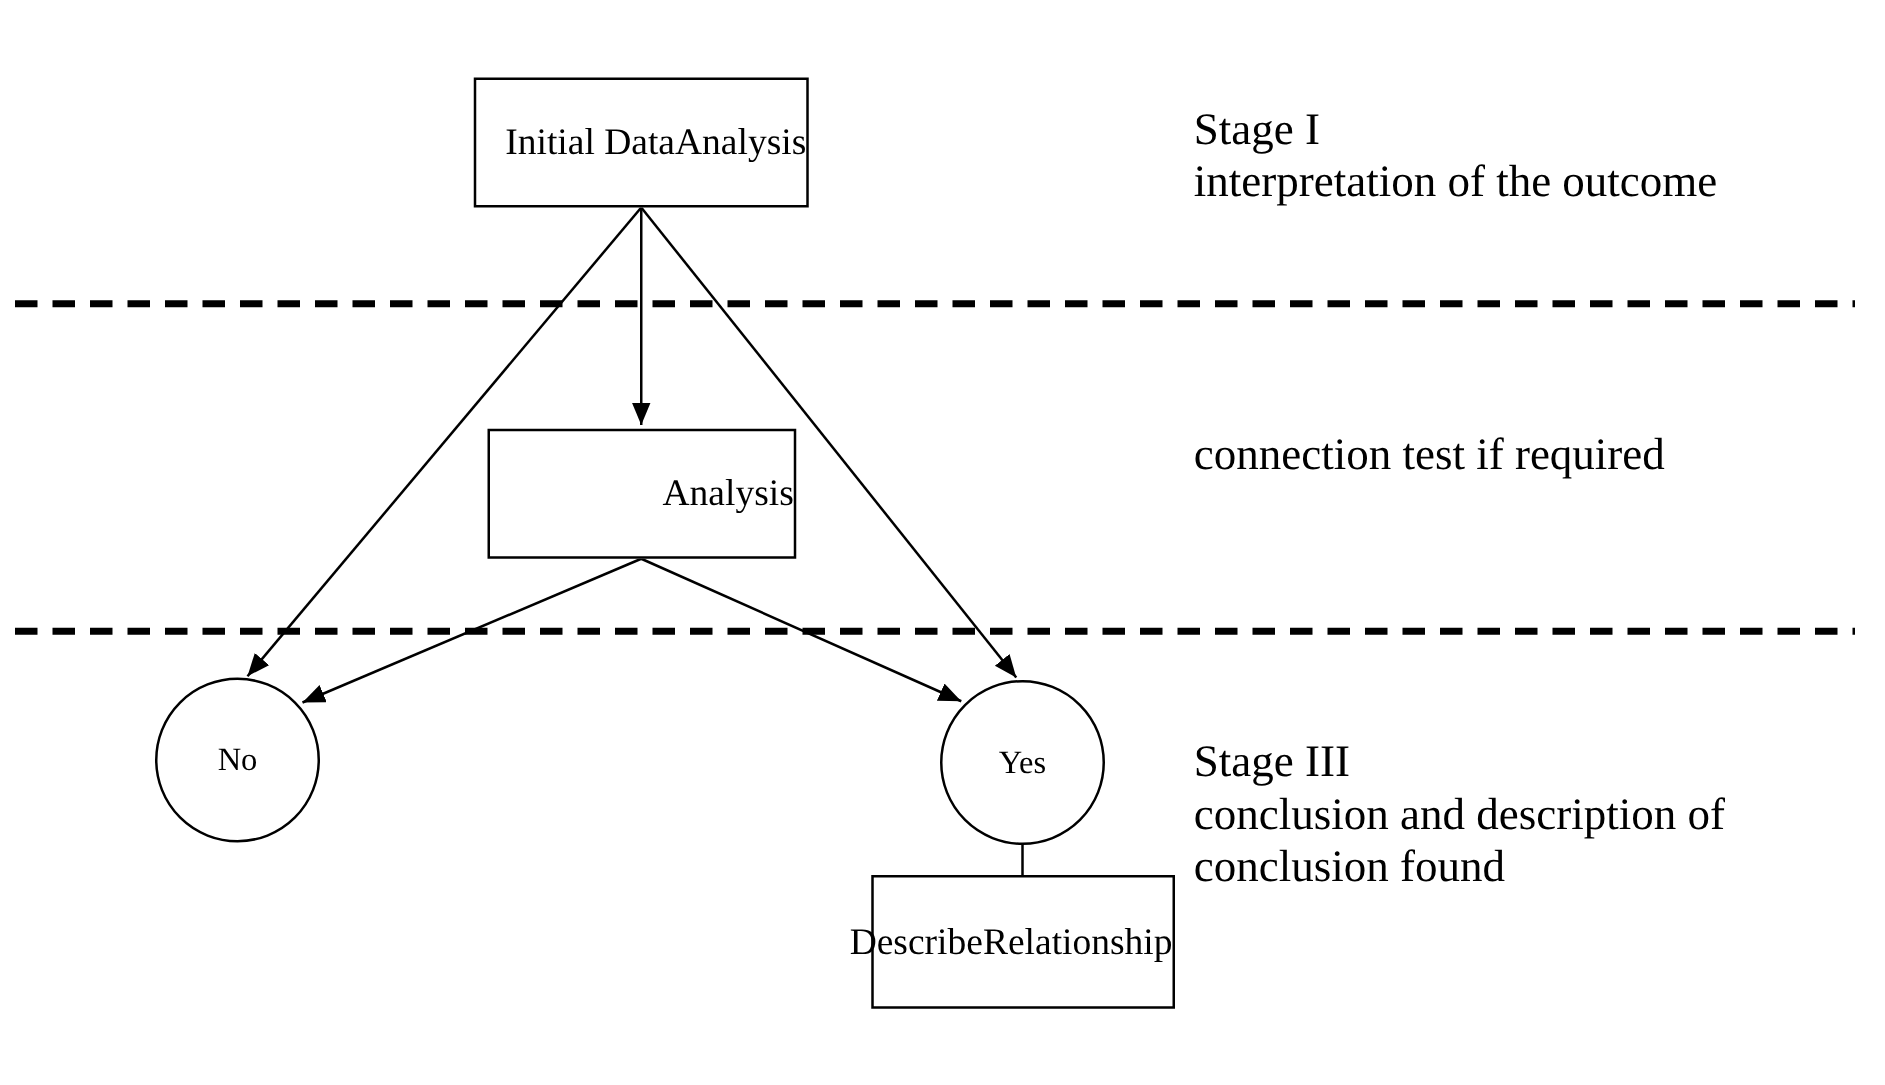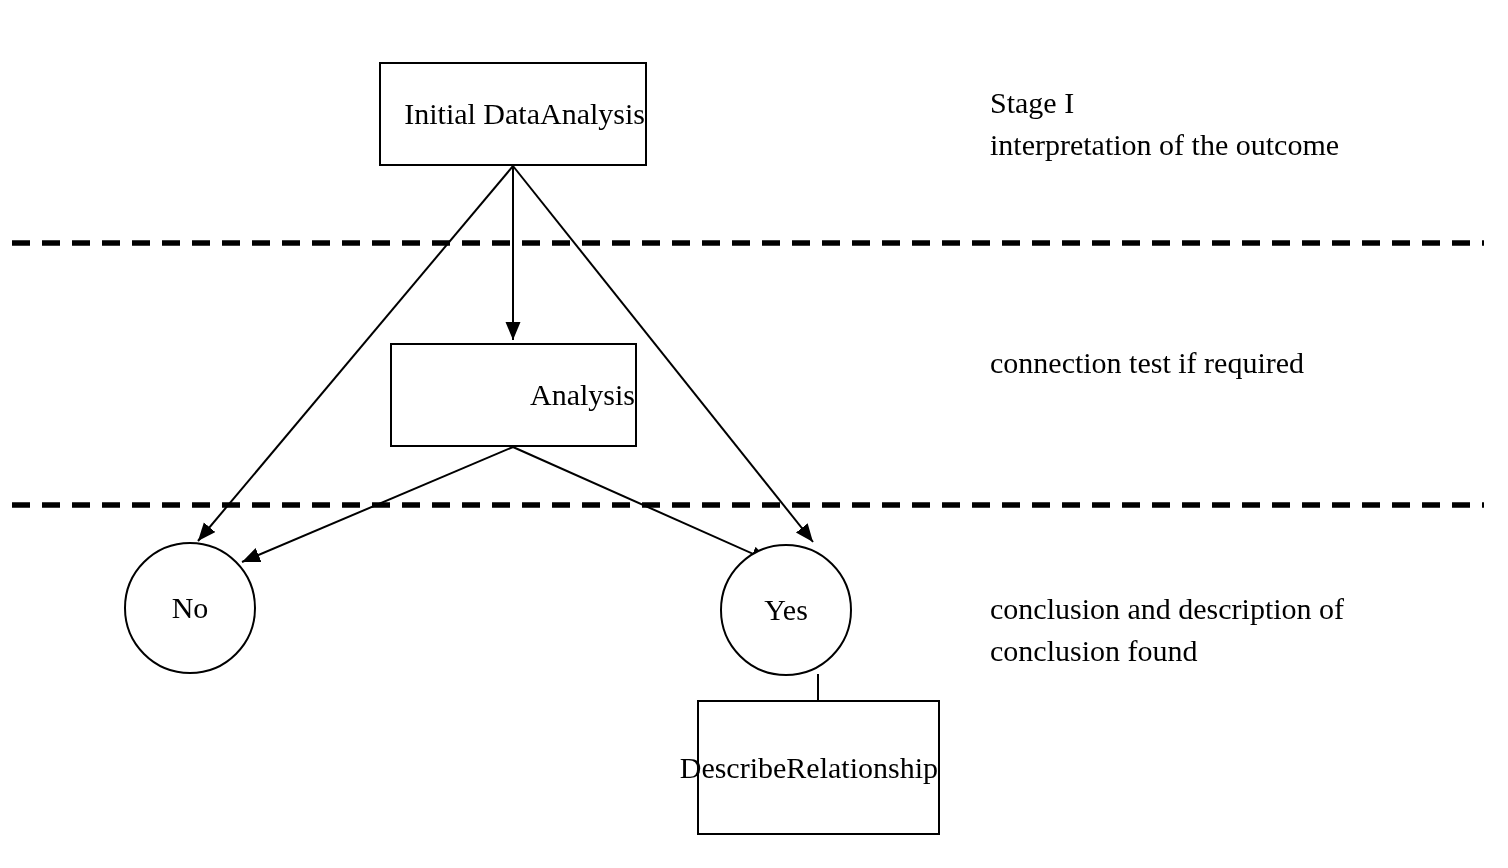--- a/index.html
+++ b/index.html
@@ -51,34 +51,34 @@
     position: absolute;
     box-sizing: border-box;
     width: 132px;
     height: 132px;
     border: 2px solid #000000;
     border-radius: 50%;
     background: #ffffff;
     display: flex;
     align-items: center;
     justify-content: center;
-    font-size: 30px;
+    font-size: 26px;
   }
   .stage-label {
     position: absolute;
-    left: 990px;
-    font-size: 30px;
+    left: 955px;
+    font-size: 36px;
     line-height: 42px;
     white-space: nowrap;
   }
   #node-initial  { left: 379px; top: 62px;  width: 268px; height: 104px; }
   #node-further  { left: 390px; top: 343px; width: 247px; height: 104px; }
-  #node-describe { left: 697px; top: 700px; width: 243px; height: 135px; }
+  #node-describe { left: 697px; top: 700px; width: 243px; height: 107px; }
   #node-no  { left: 124px; top: 542px; }
-  #node-yes { left: 720px; top: 544px; }
+  #node-yes { left: 752px; top: 544px; }
   #stage-1 { top: 82px; }
   #stage-2 { top: 342px; }
   #stage-3 { top: 588px; }
 </style>
 </head>
 <body>
 
 <div class="canvas">
 
   <svg class="connector-layer" viewBox="0 0 1508 868" xmlns="http://www.w3.org/2000/svg">
@@ -124,17 +124,18 @@
   <div class="stage-label" id="stage-1">
     <div>Stage I</div>
     <div>interpretation of the outcome</div>
   </div>
 
   <div class="stage-label" id="stage-2">
     <div>connection test if required</div>
   </div>
 
   <div class="stage-label" id="stage-3">
+    <div>Stage III</div>
     <div>conclusion and description of</div>
     <div>conclusion found</div>
   </div>
 
 </div>
 
 </body></html>

